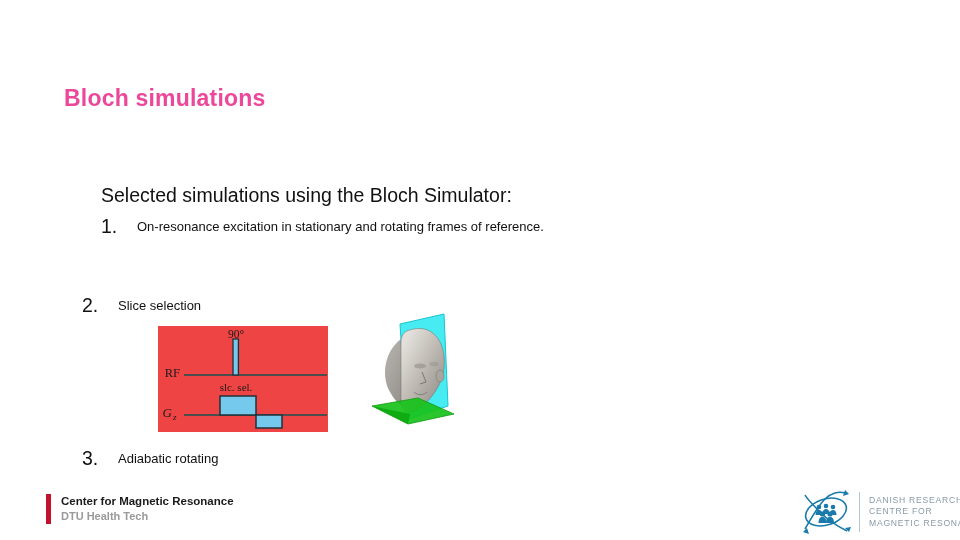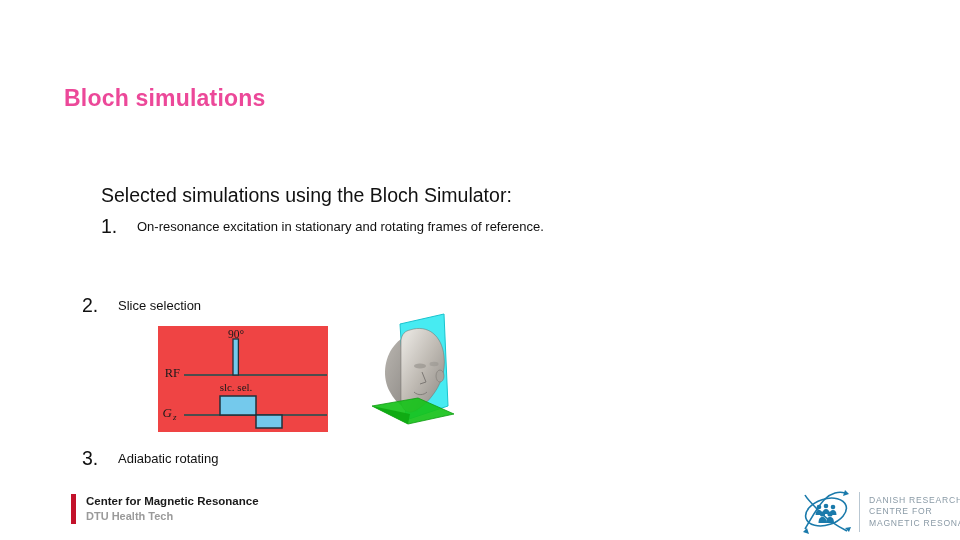--- a/index.html
+++ b/index.html
@@ -92,21 +92,21 @@
     left: 370px;
     top: 310px;
     width: 86px;
     height: 125px;
   }
   #head-svg { display: block; }
 
   
   #footer-left {
     position: absolute;
-    left: 71px;
+    left: 46px;
     top: 494px;
     display: flex;
     align-items: stretch;
   }
   #cmr-bar {
     width: 5px;
     background: #c3122b;
     margin-right: 10px;
     border-radius: 0;
   }

